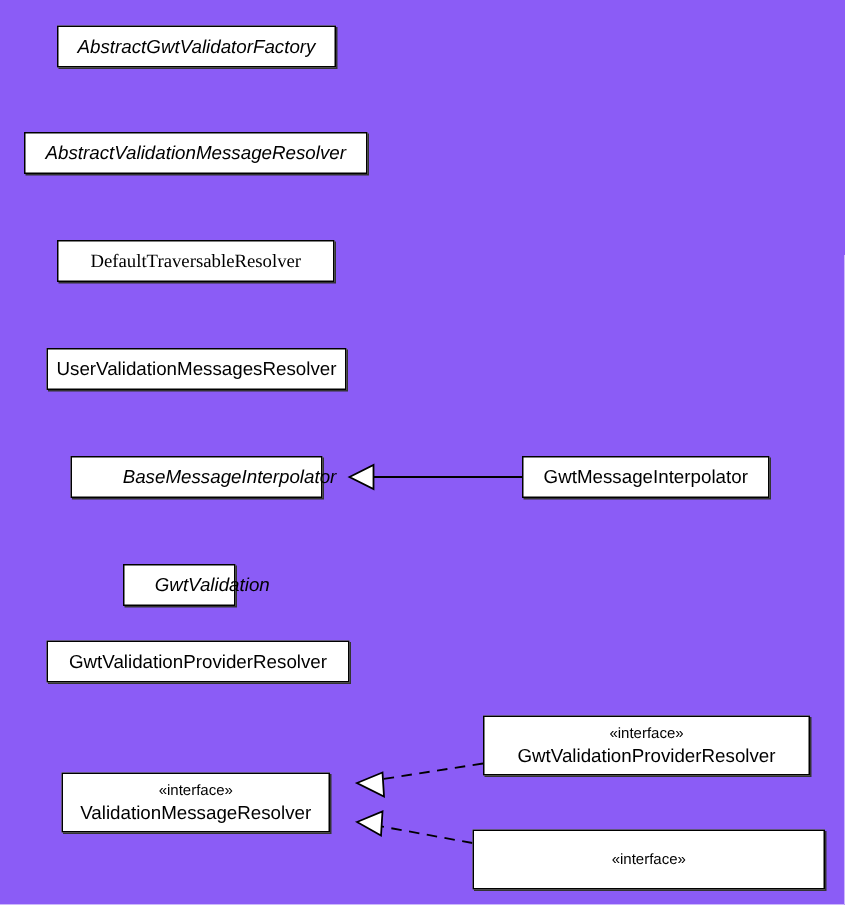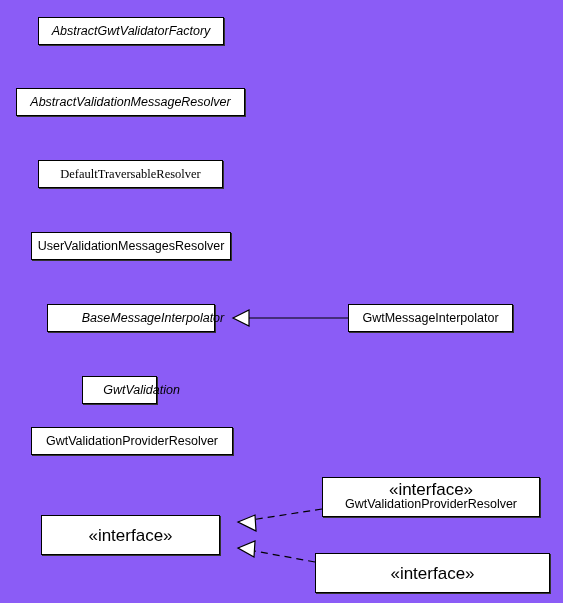--- a/index.html
+++ b/index.html
@@ -34,21 +34,21 @@
     white-space: nowrap;
   }
   .node .cls-name {
     display: block;
   }
   .node.abstract .cls-name {
     font-style: italic;
   }
   .node .stereotype {
     display: block;
-    font-size: 17px;
+    font-size: 10px;
     line-height: 15px;
   }
   #edges {
     position: absolute;
     left: 0;
     top: 0;
     width: 563px;
     height: 603px;
     pointer-events: none;
   }
@@ -108,19 +108,20 @@
     <span class="cls-name">GwtValidationProviderResolver</span>
   </div>
 
   <div class="node" style="left:322px; top:477px; width:218px; height:40px;">
     <span class="stereotype">«interface»</span>
     <span class="cls-name">GwtValidationProviderResolver</span>
   </div>
 
   <div class="node" style="left:41px; top:515px; width:179px; height:40px;">
     <span class="stereotype">«interface»</span>
+    <span class="cls-name">ValidationMessageResolver</span>
   </div>
 
   <div class="node" style="left:315px; top:553px; width:235px; height:40px;">
     <span class="stereotype">«interface»</span>
   </div>
 
 </div>
 
 </body></html>

